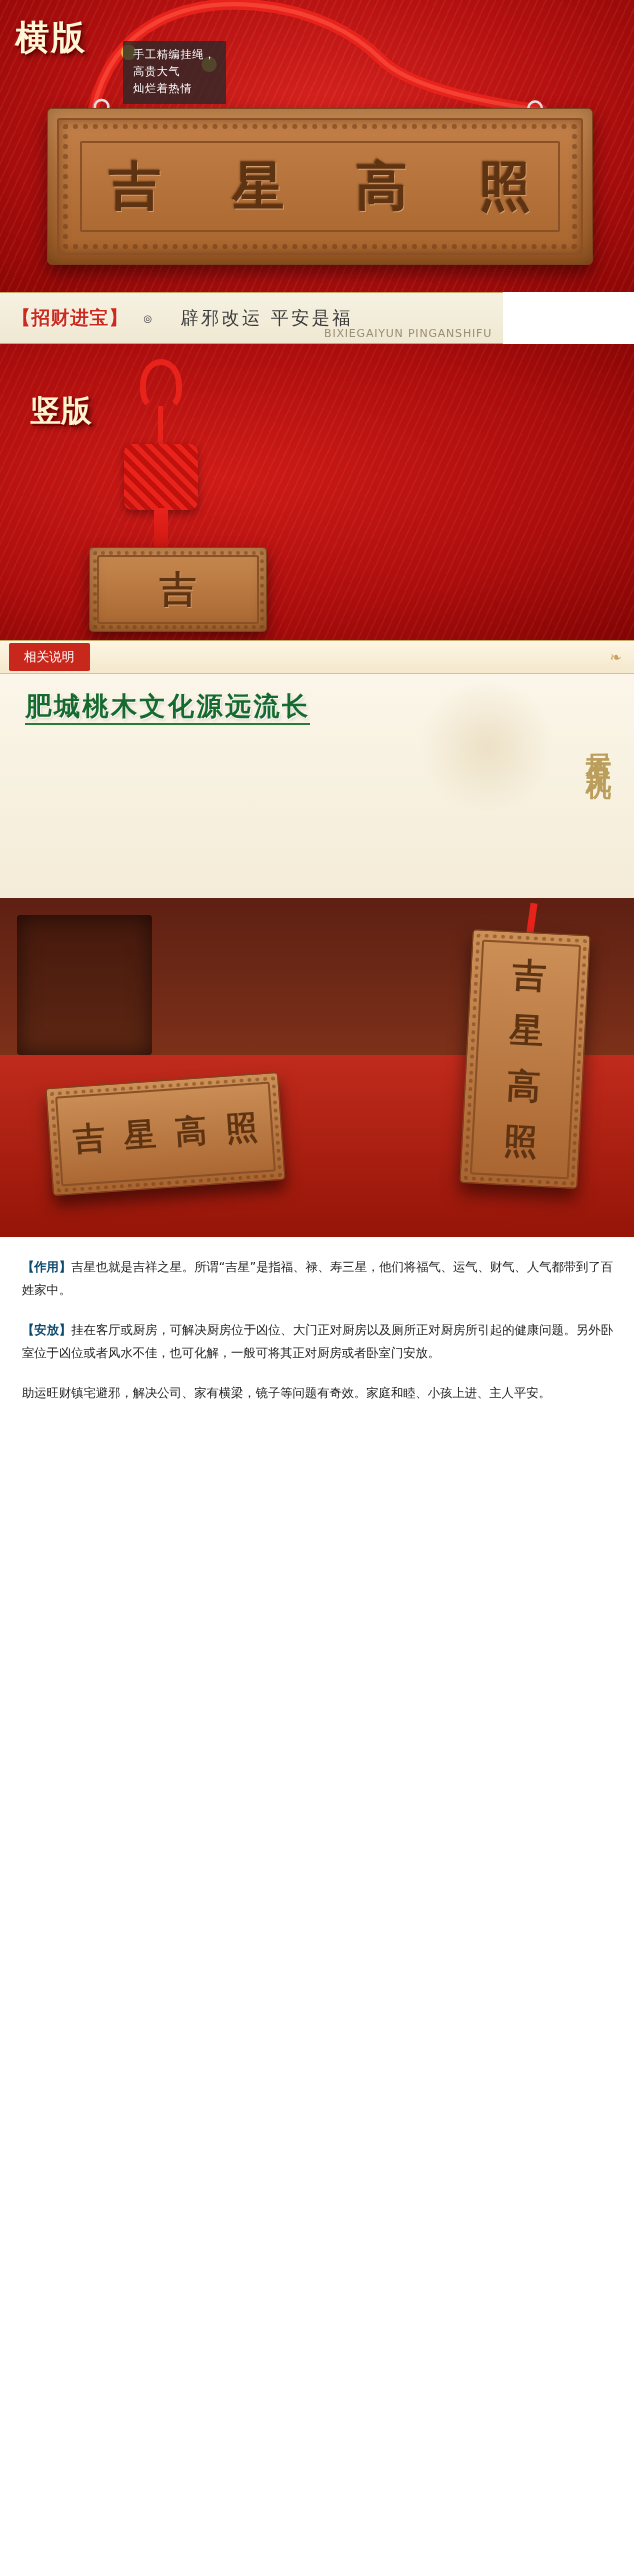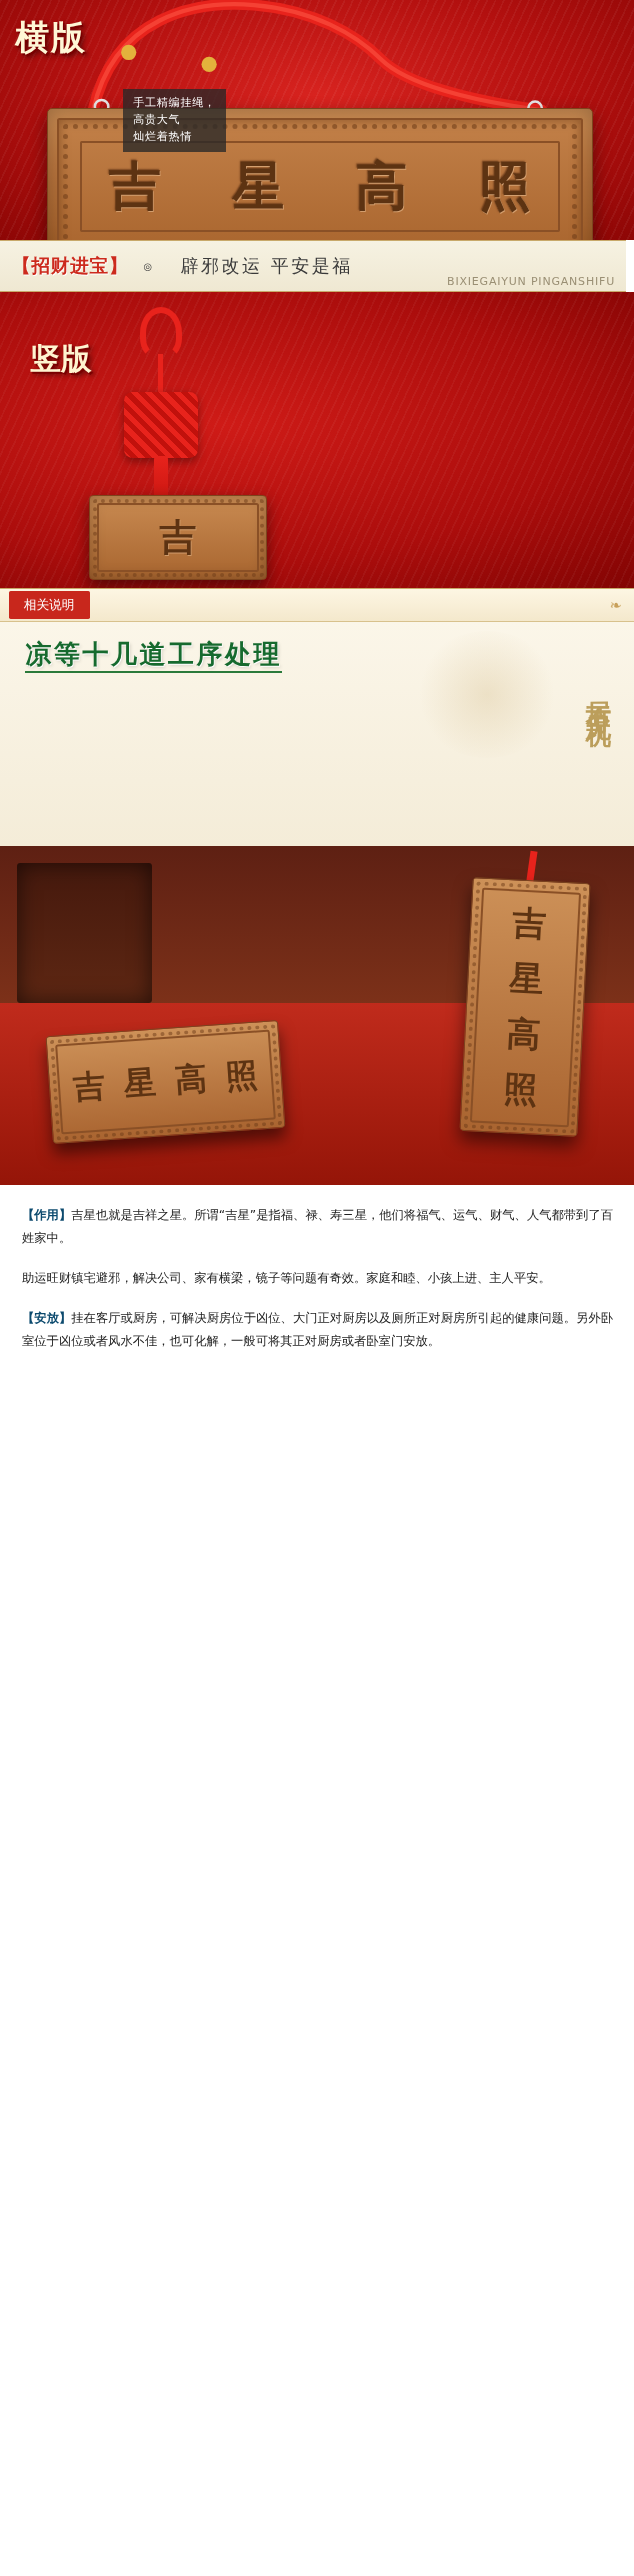--- a/index.html
+++ b/index.html
@@ -6,21 +6,21 @@
   body {
     width:635px;
     font-family:"DejaVu Sans","Liberation Sans",sans-serif;
     background:#fff;
   }
   .page { width:635px; position:relative; overflow:hidden; }
 
   
   .sec-horiz {
     position:relative;
-    width:635px; height:240px;
+    width:635px; height:292px;
     background:
       radial-gradient(ellipse at 50% 40%, #d8231f 0%, #b3100f 55%, #8d0605 100%);
     overflow:hidden;
   }
   .sec-horiz::after{
     content:"";position:absolute;inset:0;
     background:repeating-linear-gradient(115deg, rgba(255,255,255,.05) 0 1.7px, rgba(0,0,0,0) 1.7px 7.6px);
     pointer-events:none;
   }
   .badge-hengban{
@@ -29,21 +29,21 @@
     letter-spacing:1.7px;
     text-shadow:1.7px 1.7px 0 #7a0000, 3.4px 3.4px 5.1px rgba(0,0,0,.5);
     font-family:"DejaVu Sans","Liberation Sans",sans-serif;
     z-index:6;
   }
   .callout{
     position:absolute; left:123px; top:41px;
     background:rgba(40,40,40,.78);
     color:#fff; font-size:11px; line-height:17px;
     padding:5.1px 10.2px 6.8px 10.2px;
-    z-index:7; letter-spacing:0.8px;margin-top:48px;
+    z-index:7; letter-spacing:0.8px;
   }
   
   .cord-wrap{ position:absolute; left:0; top:0; width:635px; height:127px; z-index:4;}
   .plaque-h{
     position:absolute; left:47px; top:108px;
     width:546px; height:157px;
     background:
       linear-gradient(#c98b52 0%, #b9763f 35%, #a8652f 75%, #96551f 100%);
     border:1.7px solid #7d451d;
     border-radius:5.1px;
@@ -70,21 +70,21 @@
   .plaque-h .chars{
     position:absolute; inset:25.4px;
     display:flex; align-items:center; justify-content:space-around;
     font-size:52px; color:#5d3312; font-weight:bold;
     text-shadow:0.8px 0.8px 0 rgba(255,220,180,.45), -0.8px -0.8px 1.7px rgba(60,25,5,.6);
     font-family:"DejaVu Sans","Liberation Sans",sans-serif;
   }
 
   
   .sec-banner{
-    width:626px; height:52px;
+    width:503px; height:52px;
     background:linear-gradient(#f6f2e2,#efe8d2);
     border-top:1.7px solid #c8a96a; border-bottom:1.7px solid #c8a96a;
     display:flex; align-items:center; padding:0 12px;
     position:relative;
     text-align:center;
   }
   .banner-left{
     color:#cc2a1d; font-size:18.6px; font-weight:bold; letter-spacing:0.8px;
     text-shadow:0.8px 0.8px 0 #fff;
   }
@@ -338,21 +338,21 @@
   </div>
 
   <div class="sec-rel-head">
     <span class="rel-tab">相关说明</span>
     <span class="rel-deco">❧</span>
   </div>
 
   <div class="sec-article">
     <div class="art-watermark"></div>
     <div class="art-title">
-      <span class="u">凉等十几道工序处理</span>
+      <span class="u">肥城桃木文化源远流长</span>
     </div>
     <div class="art-side">居不可无机</div>
     <div class="art-body">
     </div>
   </div>
 
   <div class="sec-photo">
     <div class="photo-wall"></div>
     <div class="photo-table"></div>
     <div class="photo-chair"></div>
@@ -379,21 +379,21 @@
         <span>照</span>
       </div>
     </div>
   </div>
 
   <div class="sec-text">
     <p class="tagline">
       <span class="tag">【作用】</span><span>吉星也就是吉祥之星。所谓“吉星”是指福、禄、寿三星，他们将福气、运气、财气、人气都带到了百姓家中。</span>
     </p>
     <p class="tagline">
+      <span class="tag">【安放】</span><span>挂在客厅或厨房，可解决厨房位于凶位、大门正对厨房以及厕所正对厨房所引起的健康问题。另外卧室位于凶位或者风水不佳，也可化解，一般可将其正对厨房或者卧室门安放。</span>
+    </p>
+    <p class="tagline">
       <span>助运旺财镇宅避邪，解决公司、家有横梁，镜子等问题有奇效。家庭和睦、小孩上进、主人平安。</span>
     </p>
-    <p class="tagline">
-      <span class="tag">【安放】</span><span>挂在客厅或厨房，可解决厨房位于凶位、大门正对厨房以及厕所正对厨房所引起的健康问题。另外卧室位于凶位或者风水不佳，也可化解，一般可将其正对厨房或者卧室门安放。</span>
-    </p>
   </div>
 
 </div>
 
 
 </body></html>

